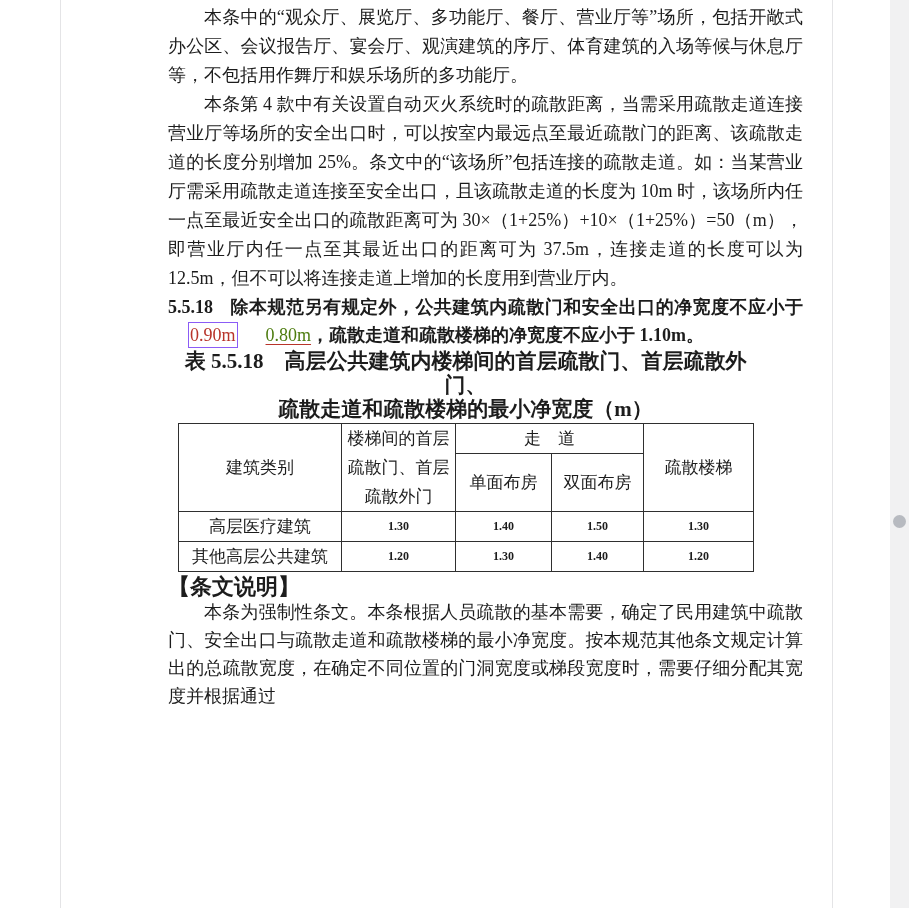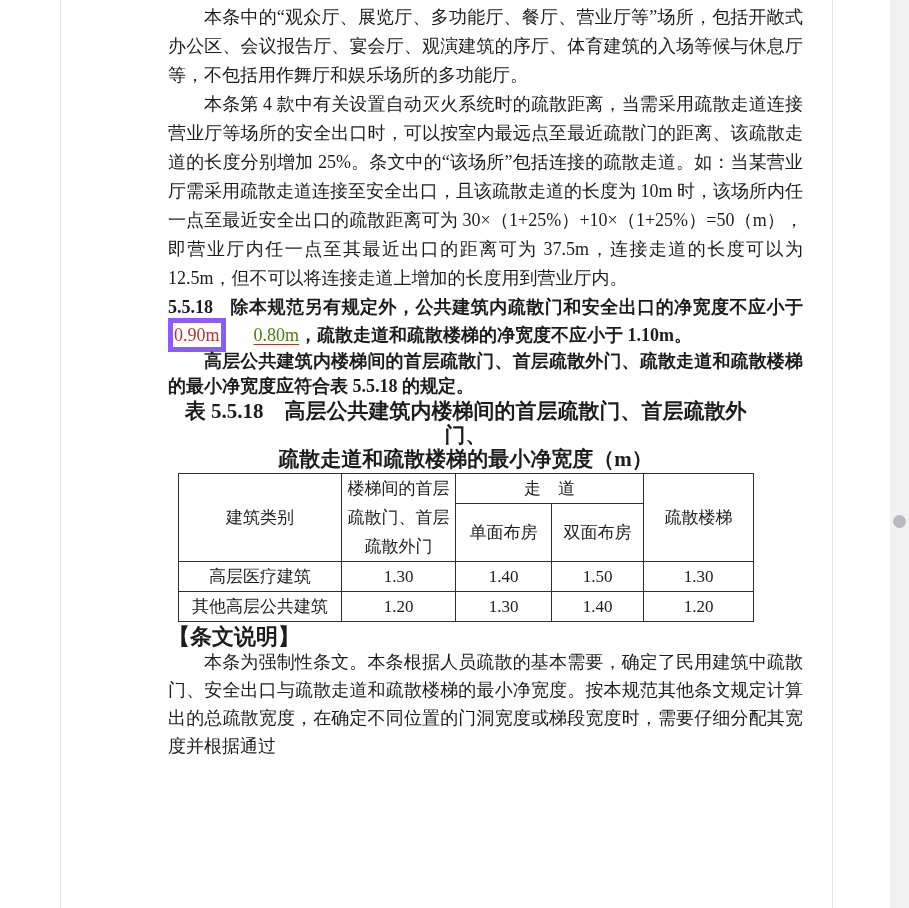--- a/index.html
+++ b/index.html
@@ -16,40 +16,40 @@
   .thumb{position:absolute;left:3px;top:515px;width:13px;height:13px;border-radius:50%;background:#b7bac0;}
   .content{
     position:absolute;left:168px;top:3px;width:635px;
     font-size:18px;line-height:29px;
   }
   p{margin:0;padding:0;text-align:justify;}
   .indent{text-indent:2em;}
   .clause{font-weight:bold;line-height:28px;}
   .clause-tight{font-weight:bold;line-height:25px;}
   .clause-num{margin-right:0.95em;margin-top:16px;}
-  .boxed-red{font-weight:normal;border:5px solid #8b5cf6;padding:2px 1px;}
+  .boxed-red{font-weight:normal;border:1px solid #8b5cf6;padding:2px 1px;margin-left:20px;}
   .underline-red{font-weight:normal;text-decoration:underline;text-underline-offset:3px;}
   .caption{
     width:575px;margin-left:10px;text-align:center;
     font-weight:bold;font-size:21px;line-height:24px;
   }
   table{
     border-collapse:collapse;margin-left:10px;margin-top:2px;
     width:575px;table-layout:fixed;
     font-size:17px;color:#1c1c1c;
   }
   th,td{
     border:1.5px solid #2f2f2f;font-weight:normal;
     text-align:center;vertical-align:middle;padding:0;
     line-height:29px;
   }
   tr.group-row{height:29px;}
   tr.sub-row{height:58px;}
   tr.body-row{height:30px;padding-left:32px;}
-  td.num{font-size:17px;}
+  td.num{font-size:12px;font-weight:bold;}
   .commentary-label{font-weight:bold;font-size:22px;line-height:22px;margin-top:4px;}
   .commentary-para{line-height:28px;}
 </style>
 </head>
 <body>
 
 <div class="edge-line left"></div>
 <div class="edge-line right"></div>
 
 <div class="gutter">
@@ -58,21 +58,20 @@
 
 <div class="content">
 
 
   <p class="para indent">本条中的“观众厅、展览厅、多功能厅、餐厅、营业厅等”场所，包括开敞式办公区、会议报告厅、宴会厅、观演建筑的序厅、体育建筑的入场等候与休息厅等，不包括用作舞厅和娱乐场所的多功能厅。</p>
 
   <p class="para indent">本条第 4 款中有关设置自动灭火系统时的疏散距离，当需采用疏散走道连接营业厅等场所的安全出口时，可以按室内最远点至最近疏散门的距离、该疏散走道的长度分别增加 25%。条文中的“该场所”包括连接的疏散走道。如：当某营业厅需采用疏散走道连接至安全出口，且该疏散走道的长度为 10m 时，该场所内任一点至最近安全出口的疏散距离可为 30×（1+25%）+10×（1+25%）=50（m），即营业厅内任一点至其最近出口的距离可为 37.5m，连接走道的长度可以为 12.5m，但不可以将连接走道上增加的长度用到营业厅内。</p>
 
   <p class="clause"><span class="clause-num">5.5.18</span><span>除本规范另有规定外，公共建筑内疏散门和安全出口的净宽度不应小于</span><span class="boxed-red" style="color:#b8342a;">0.90m</span><span class="underline-red" style="color:#4d7c0f;text-decoration-color:#b8342a;margin-left:28px;">0.80m</span><span>，疏散走道和疏散楼梯的净宽度不应小于 1.10m。</span></p>
 
-  <p class="clause-tight indent">高层公共建筑内楼梯间的首层疏散门、首层疏散外门、疏散走道和疏散楼梯的最小净宽度应符合表 5.5.18 的规定。</p>
 
   <div class="caption">表 5.5.18　高层公共建筑内楼梯间的首层疏散门、首层疏散外门、</div>
   <div class="caption">疏散走道和疏散楼梯的最小净宽度（m）</div>
 
   <table>
     <colgroup>
       <col style="width:163px">
       <col style="width:114px">
       <col style="width:96px">
       <col style="width:92px">

